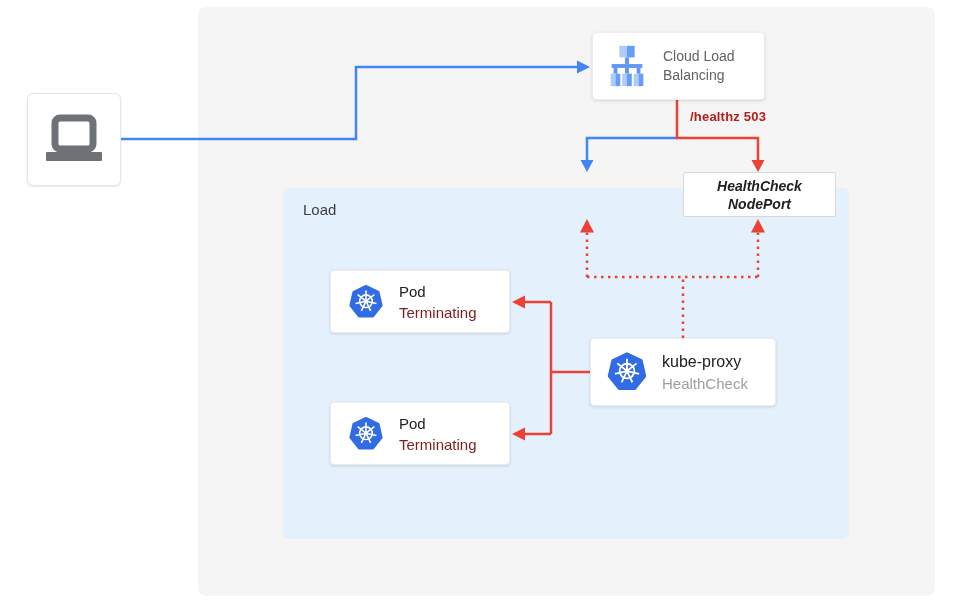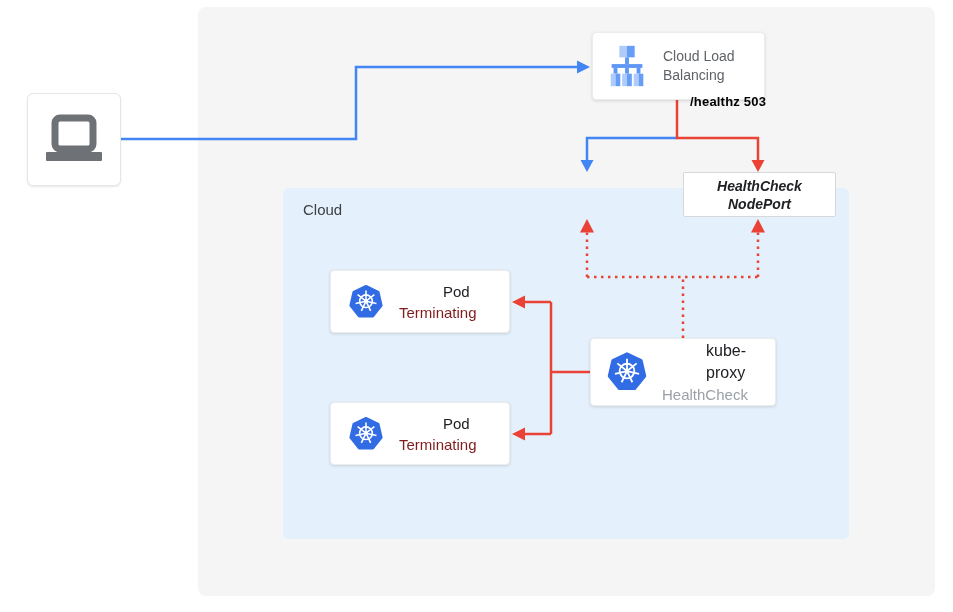--- a/index.html
+++ b/index.html
@@ -26,43 +26,43 @@
 
   .port-box{position:absolute;background:#ffffff;border:1px solid #D6D8DB;border-radius:2px;
     display:flex;align-items:center;justify-content:center;text-align:center;box-sizing:border-box;
     font-weight:bold;font-size:14px;color:#202124;line-height:18px;}
   .nodeport-box{left:512px;top:172px;width:148px;height:45px;}
   .healthcheck-box{left:683px;top:172px;width:153px;height:45px;font-style:italic;}
   .healthcheck-box span{width:120px;}
 
   .pod-card{width:180px;height:63px;padding-left:16px;}
   .pod-card .txt{margin-left:14px;}
-  .pod-title{font-size:15px;color:#202124;line-height:21px;margin-left:44px;}
+  .pod-title{font-size:15px;color:#202124;line-height:21px;}
   .pod-status{font-size:15px;color:#7f1d1d;line-height:21px;}
   .pod-1{left:330px;top:270px;}
   .pod-2{left:330px;top:402px;}
 
   .kp-card{left:590px;top:338px;width:186px;height:68px;padding-left:14px;}
   .kp-card .txt{margin-left:13px;}
-  .kp-title{font-size:16px;color:#202124;line-height:22px;margin-left:44px;}
+  .kp-title{font-size:16px;color:#202124;line-height:22px;}
   .kp-subtitle{font-size:15px;color:#9AA0A6;line-height:21px;}
 
-  .healthz-label{position:absolute;left:690px;top:94px;font-size:13px;font-weight:bold;
-    color:#000000;letter-spacing:.2px;}
+  .healthz-label{position:absolute;left:690px;top:109px;font-size:13px;font-weight:bold;
+    color:#b91c1c;letter-spacing:.2px;}
 
   svg.connectors{position:absolute;left:0;top:0;pointer-events:none;}
 </style>
 </head>
 <body>
 
 <div class="canvas">
 
   <div class="gray-panel"></div>
   <div class="nodes-panel">
-    <div class="nodes-label">Cloud</div>
+    <div class="nodes-label">Load</div>
   </div>
 
   <svg class="connectors" width="953" height="612" viewBox="0 0 953 612">
 
     <path d="M121,139 H356 V67 H577" fill="none" stroke="#4285F4" stroke-width="2.5"></path>
     <polygon points="590,67 577,60.5 577,73.5" fill="#4285F4"></polygon>
 
     <path d="M677,138 H587 V160" fill="none" stroke="#4285F4" stroke-width="2.5"></path>
     <polygon points="587,172 580.5,160 593.5,160" fill="#4285F4"></polygon>
 

